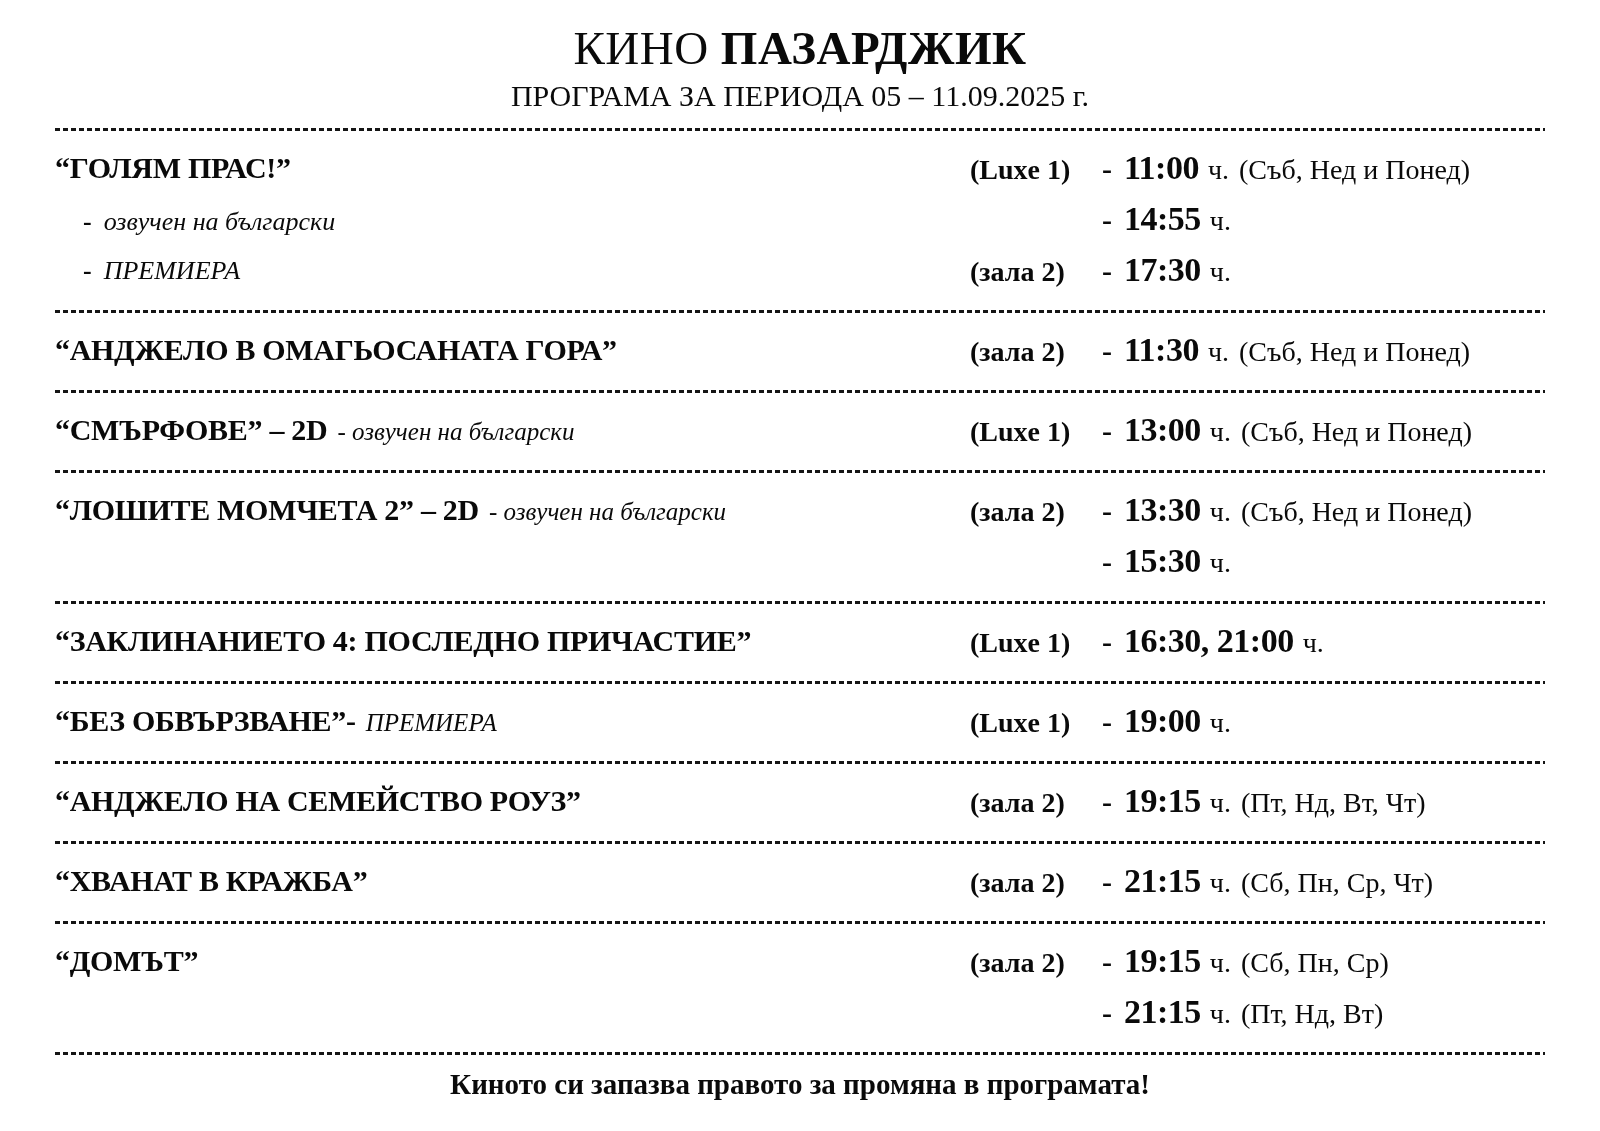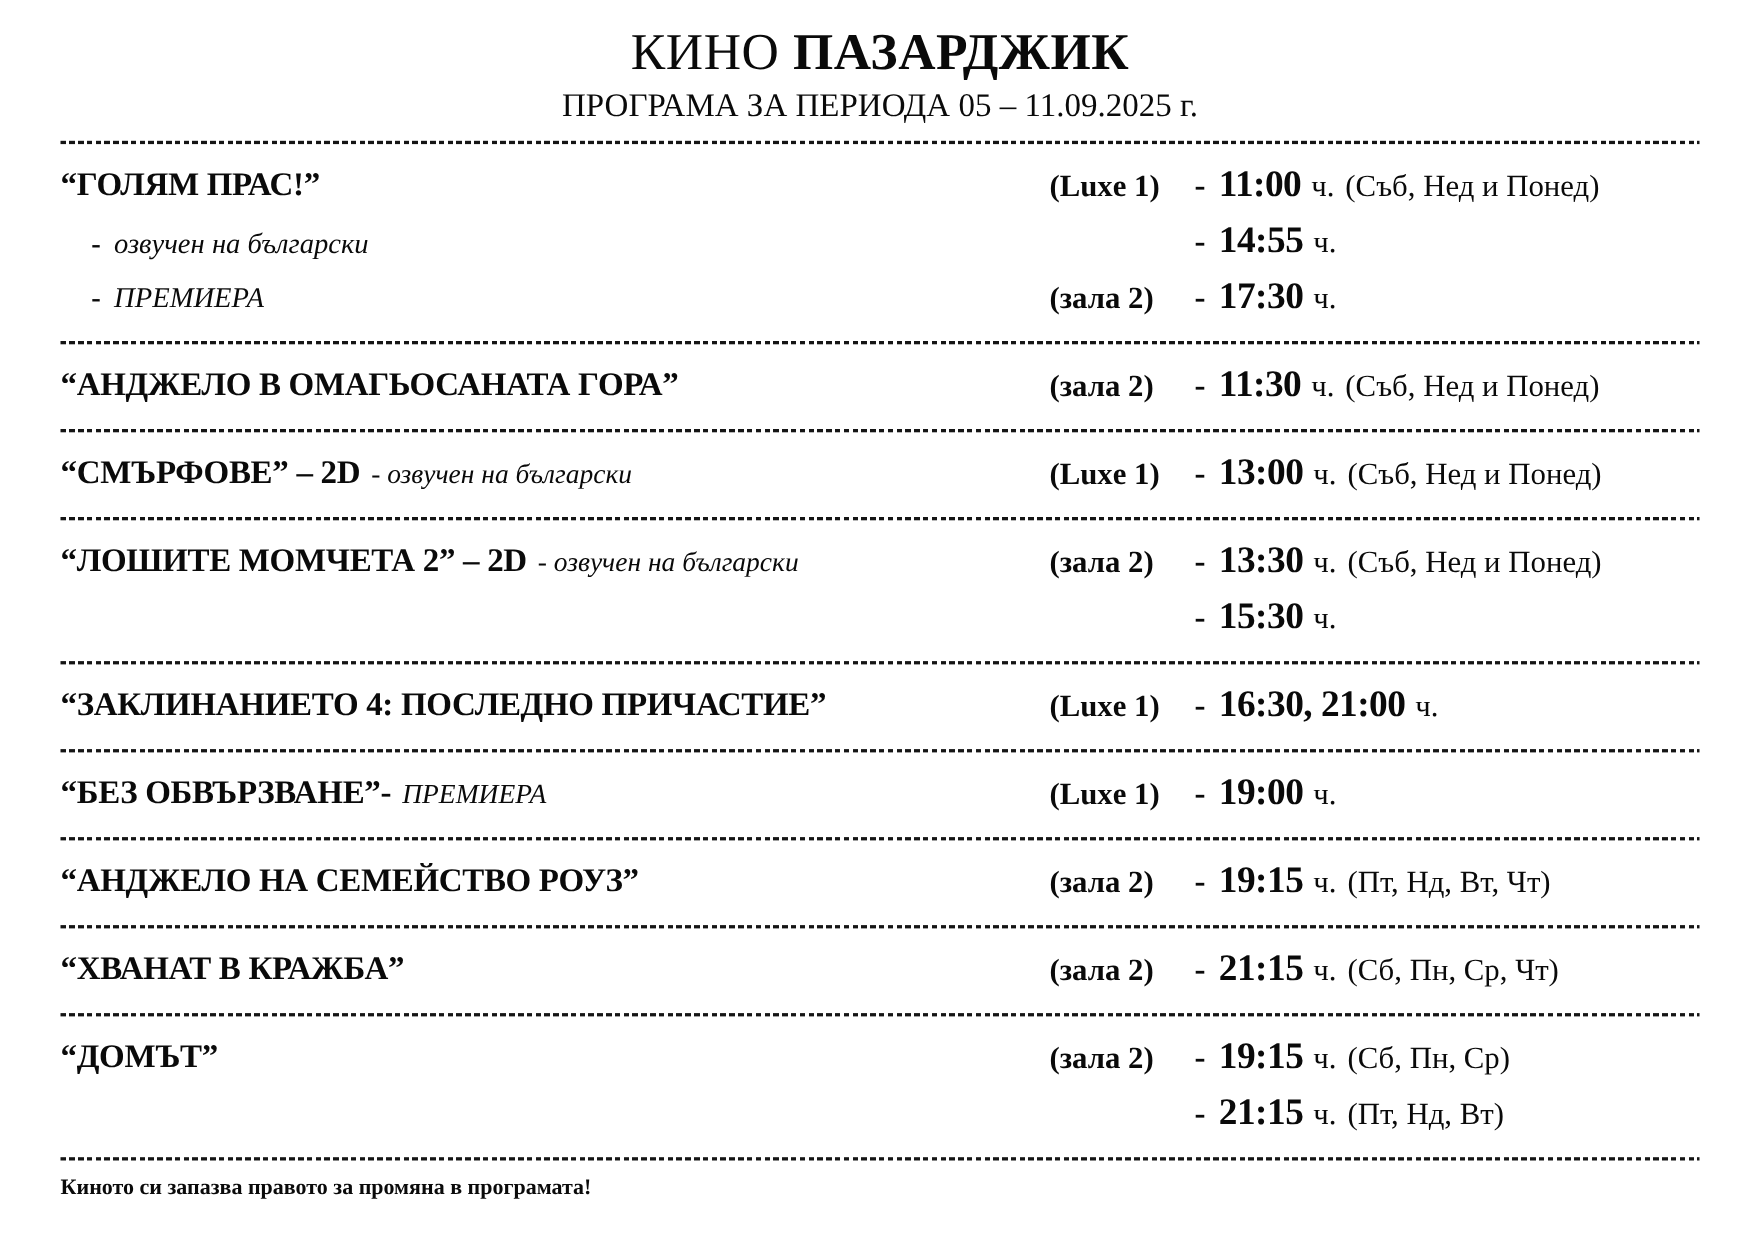--- a/index.html
+++ b/index.html
@@ -51,21 +51,21 @@
   .notes{margin-top:5px;}
   .note{
     display:flex;align-items:baseline;
     font-size:26px;line-height:49px;
     padding-left:28px;white-space:nowrap;
   }
   .note-bullet{font-weight:700;font-style:normal;margin-right:12px;}
   .note-text{font-style:italic;}
   .showtime{
     display:flex;align-items:baseline;
-    line-height:49px;white-space:nowrap;
+    line-height:49px;white-space:nowrap;margin-left:16px;
   }
   .st-hall{
     flex:0 0 132px;
     font-size:28px;font-weight:700;
   }
   .st-dash{
     font-size:30px;font-weight:700;
     margin-right:12px;
   }
   .st-time{
@@ -73,22 +73,22 @@
     letter-spacing:-0.5px;
   }
   .st-unit{
     font-size:28px;font-weight:400;margin-left:9px;
   }
   .st-days{
     font-size:28px;font-weight:400;margin-left:10px;
   }
   
   .ftr{
-    text-align:left;
-    font-size:20px;font-weight:700;
+    text-align:center;
+    font-size:29px;font-weight:700;
     padding-top:13px;
   }
 </style>
 </head>
 <body>
 
 <div class="page">
 
   <div class="hdr">
     <div class="hdr-title"><span>КИНО </span><b>ПАЗАРДЖИК</b></div>

